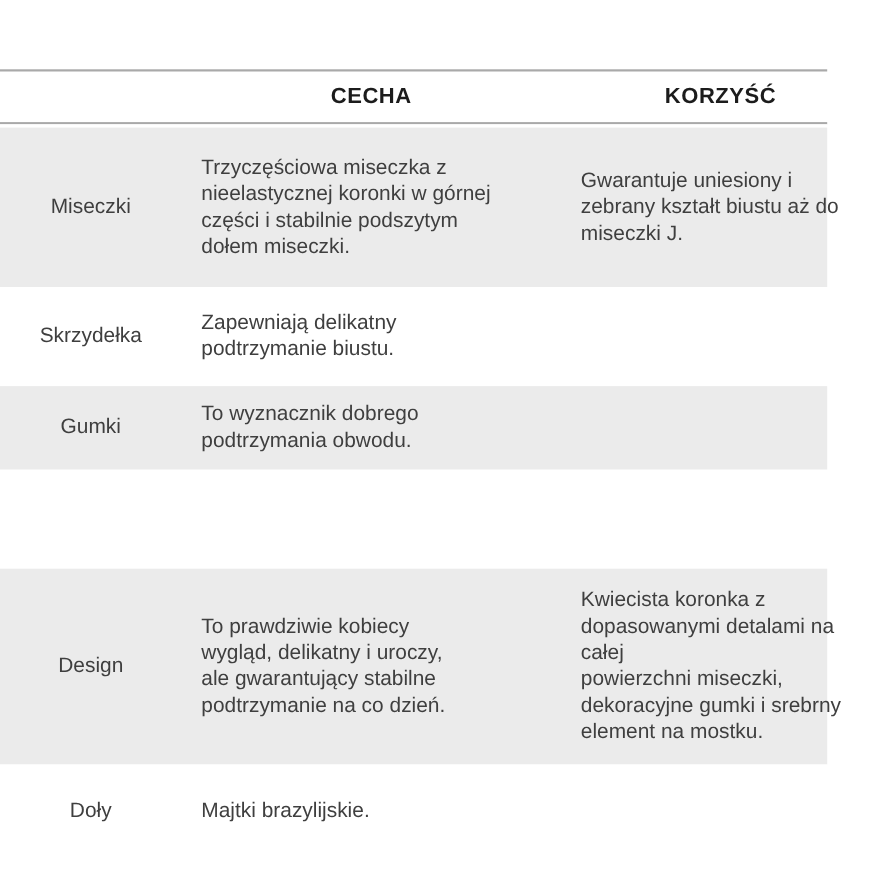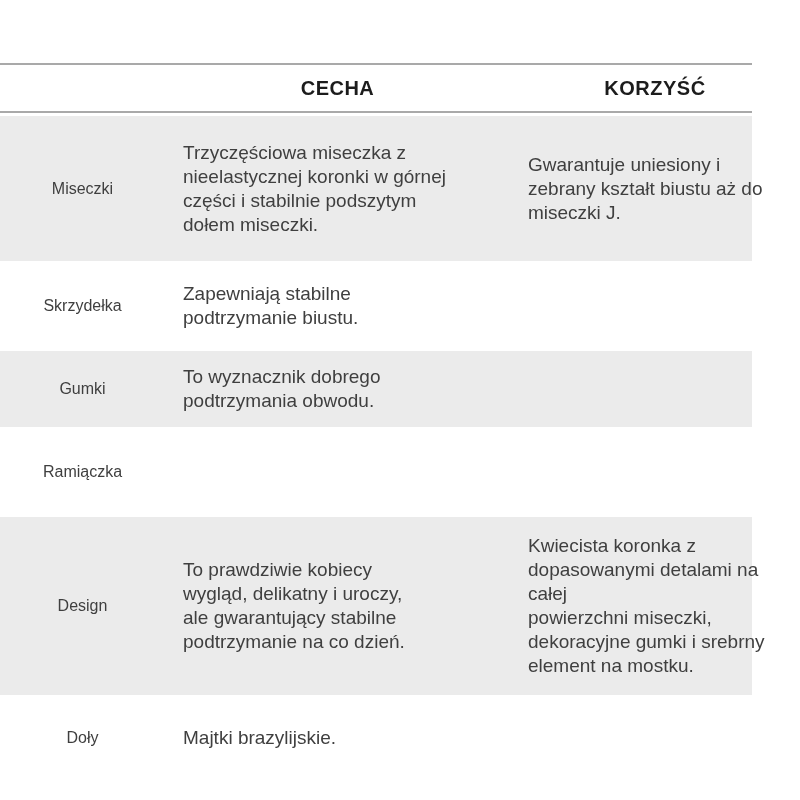--- a/index.html
+++ b/index.html
@@ -36,21 +36,21 @@
     display: grid;
     grid-template-columns: 165px 345px 290px;
     align-items: center;
     box-sizing: border-box;
   }
   .row.shade { background: #ebebeb; }
   .row.plain { background: #ffffff; }
 
   .label-cell {
     text-align: center;
-    font-size: 16px;
+    font-size: 19px;
     line-height: 24px;
   }
   .text-cell {
     font-size: 19px;
     line-height: 24px;
     padding-left: 18px;
     padding-right: 10px;
     white-space: pre-line;
   }
 </style>
@@ -73,32 +73,31 @@
 nieelastycznej koronki w górnej
 części i stabilnie podszytym
 dołem miseczki.</div>
       <div class="text-cell">Gwarantuje uniesiony i
 zebrany kształt biustu aż do
 miseczki J.</div>
     </div>
 
     <div class="row plain" style="height:90px">
       <div class="label-cell">Skrzydełka</div>
-      <div class="text-cell">Zapewniają stabilne
+      <div class="text-cell">Zapewniają delikatny
 podtrzymanie biustu.</div>
     </div>
 
     <div class="row shade" style="height:76px">
       <div class="label-cell">Gumki</div>
       <div class="text-cell">To wyznacznik dobrego
 podtrzymania obwodu.</div>
     </div>
 
     <div class="row plain" style="height:90px">
-      <div class="label-cell">Ramiączka</div>
     </div>
 
     <div class="row shade" style="height:178px">
       <div class="label-cell">Design</div>
       <div class="text-cell">To prawdziwie kobiecy
 wygląd, delikatny i uroczy,
 ale gwarantujący stabilne
 podtrzymanie na co dzień.</div>
       <div class="text-cell">Kwiecista koronka z
 dopasowanymi detalami na całej

